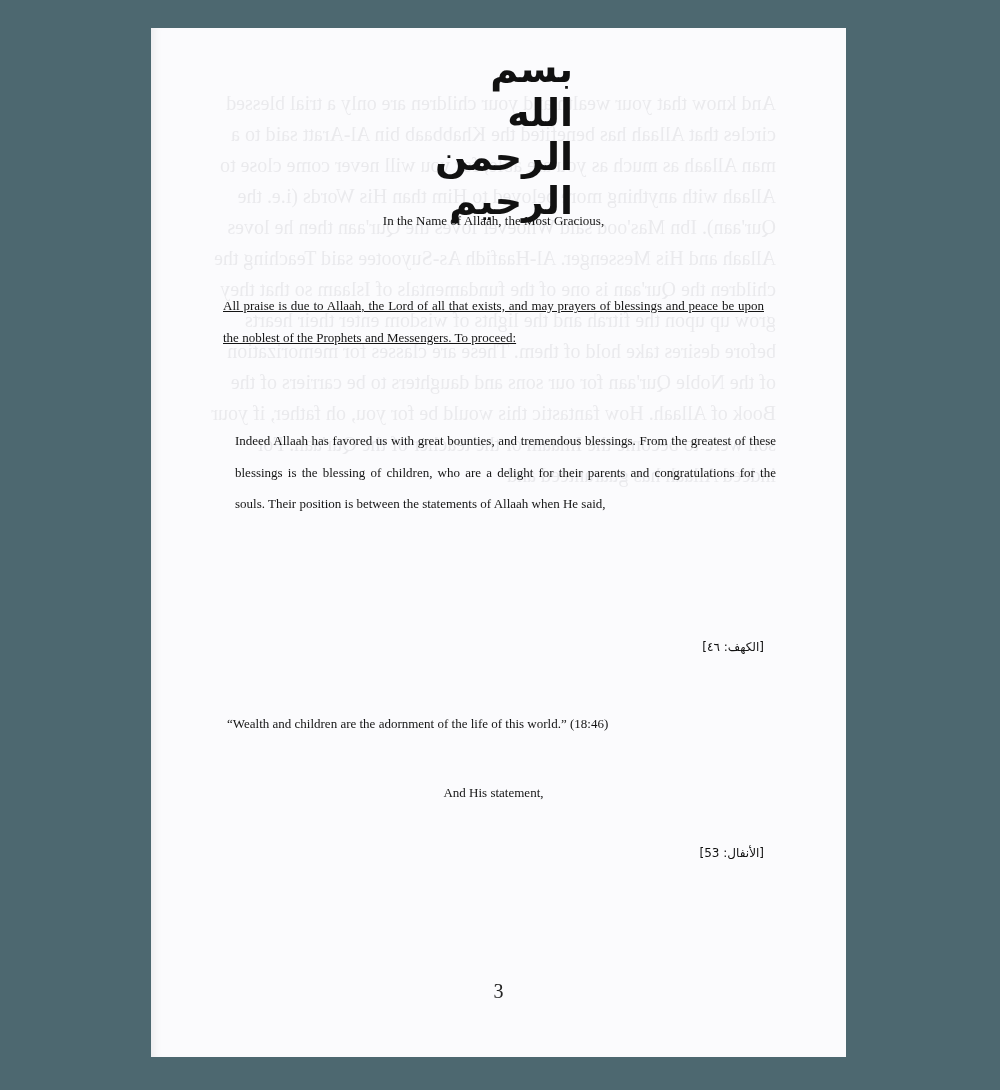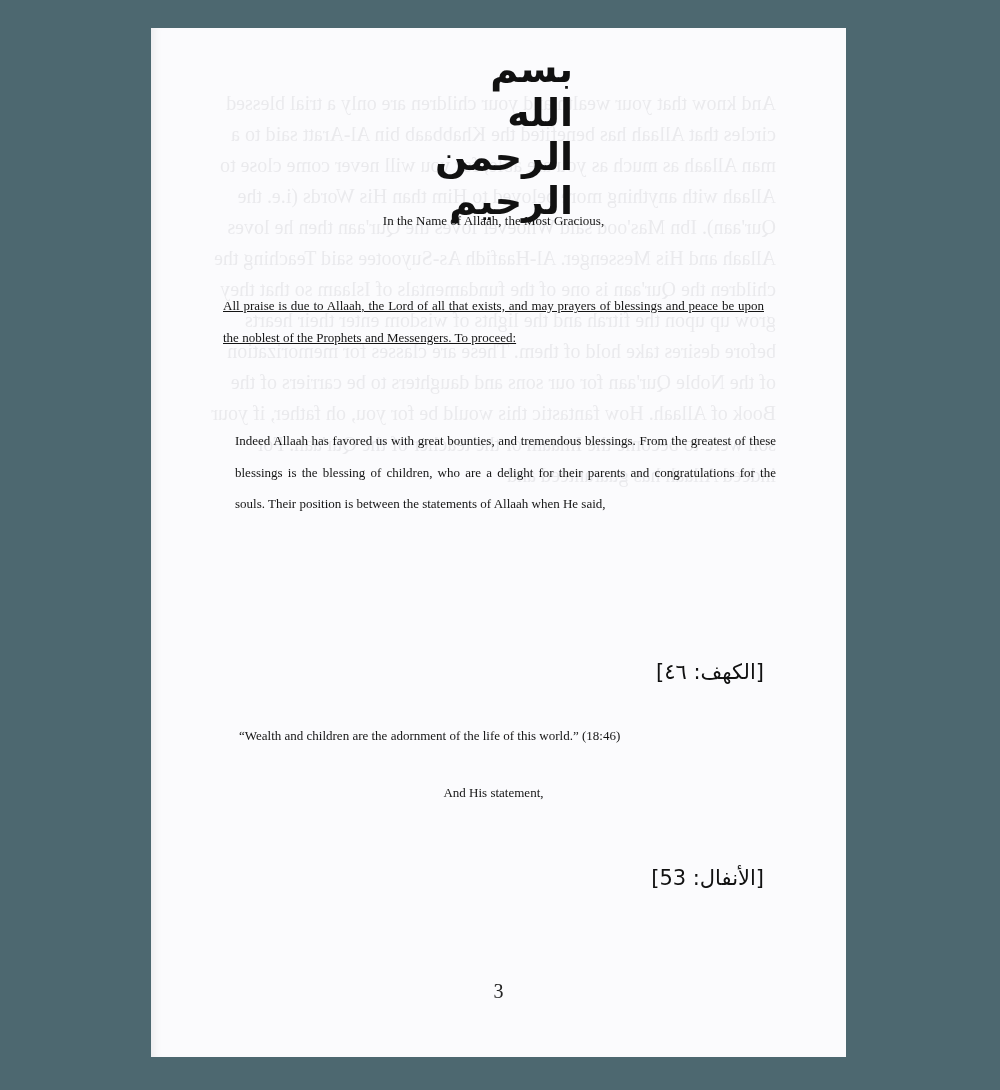--- a/index.html
+++ b/index.html
@@ -25,21 +25,21 @@
   .text { position:absolute; left:72px; width:541px; color:#141414; font-size:13px; }
   .heading { text-align:center; line-height:42px; top:172px; }
   .para { text-align:justify; line-height:31.5px; }
   .p1 { top:262px;text-decoration:underline; }
   .p2 { top:385px; }
   .ayah {
     position:absolute; left:72px; width:541px; direction:rtl;
     font-family:"DejaVu Sans", sans-serif; font-size:22px; color:#111;
     display:flex; align-items:center; gap:26px; white-space:nowrap;
   }
-  .ayah .ref { font-size:21px;margin-top:20px; }
+  .ayah .ref { font-size:12px; }
   .ayah1 { top:612px; justify-content:flex-start; padding-right:0; }
   .ayah2 { top:818px; }
   .translation { top:676px; line-height:31.5px; text-align:justify; }
   .statement { top:749px; line-height:31.5px;text-align:center; }
   .pagenum {
     position:absolute; left:0; right:0; top:952px; text-align:center; font-size:20px; color:#222;
   }
 </style>
 </head>
 <body>
@@ -53,21 +53,21 @@
     <div>In the Name of Allaah, the Most Gracious,</div>
   </div>
 
   <p class="text para p1" style="margin:0">All  praise is due to Allaah, the Lord of all that exists, and may prayers of  blessings and peace be upon the noblest of the Prophets and Messengers. To proceed:</p>
   <p class="text para p2" style="margin:12px">Indeed Allaah has favored us  with great bounties, and tremendous  blessings.  From  the greatest  of  these blessings  is the blessing of children, who are a delight for their  parents and congratulations for the souls. Their position is between the statements of  Allaah when He said,</p>
 
   <div class="ayah ayah1">
     <span class="ref">[الكهف: ٤٦]</span>
   </div>
 
-  <p class="text translation" style="margin:16px">“Wealth and children are the adornment of the life of this world.” (18:46)</p>
+  <p class="text translation" style="margin:4px">“Wealth and children are the adornment of the life of this world.” (18:46)</p>
   <p class="text statement" style="margin:0">And His statement,</p>
 
   <div class="ayah ayah2">
     <span class="ref">[الأنفال: 53]</span>
   </div>
 
   <div class="pagenum">3</div>
 </div>
 
 </body></html>

